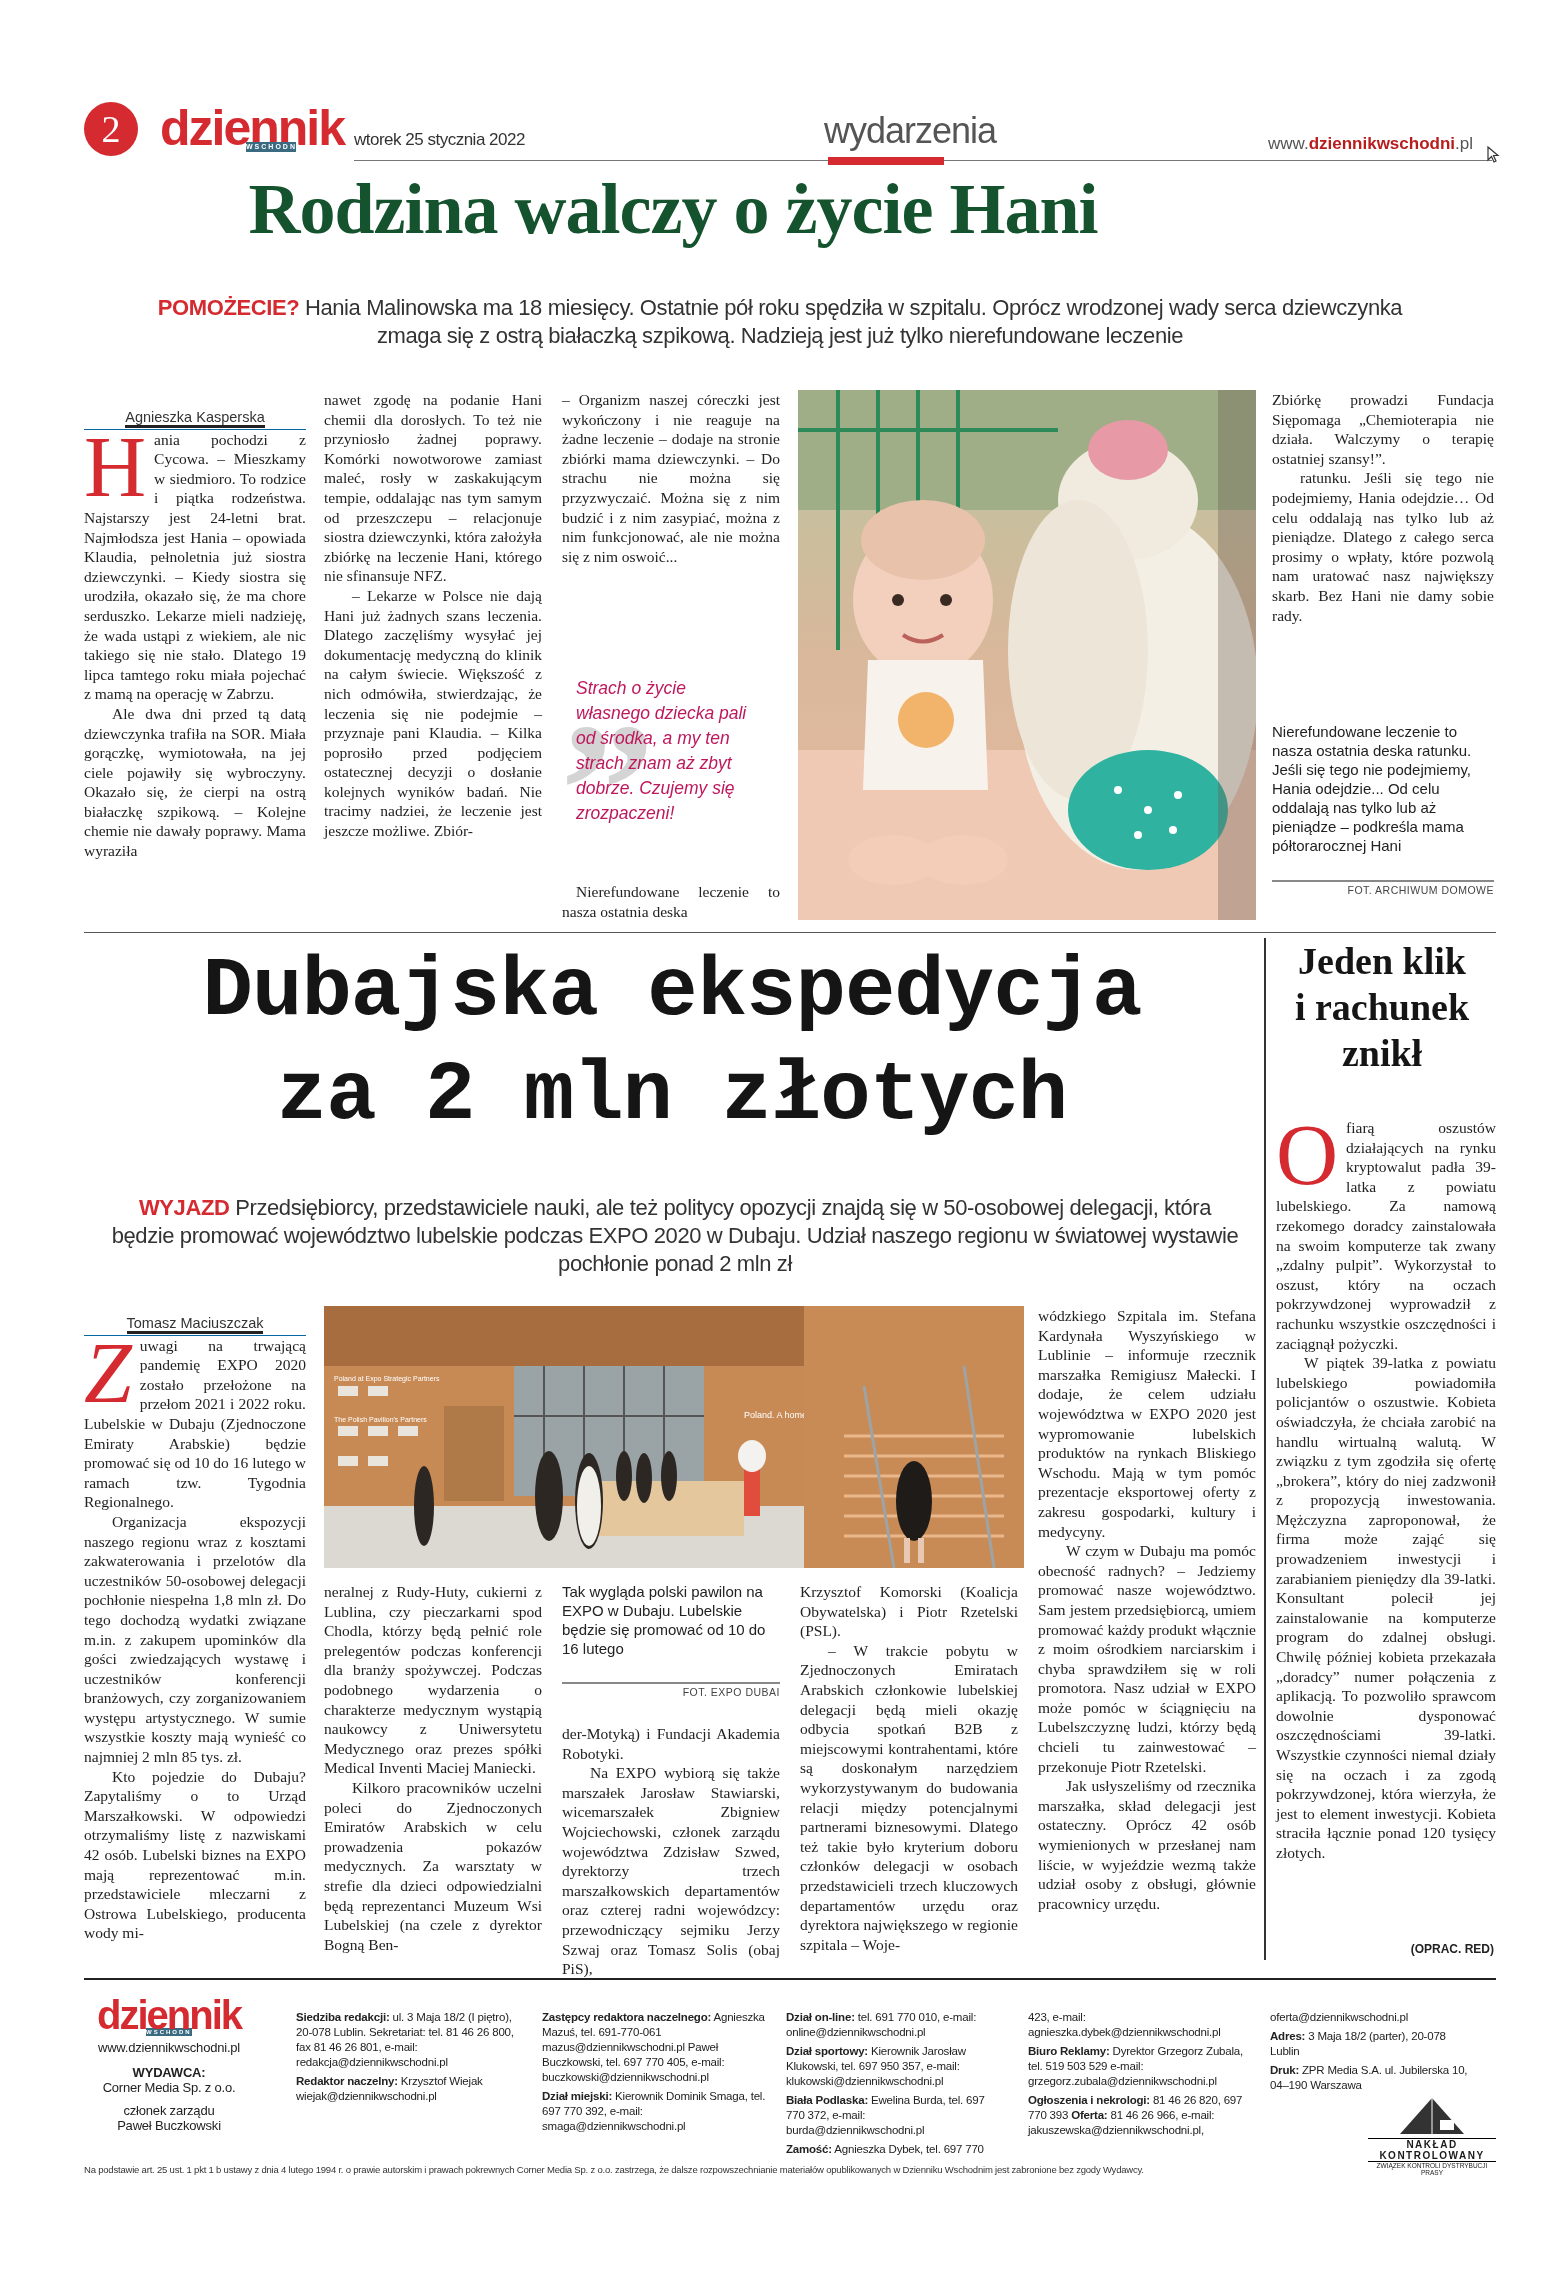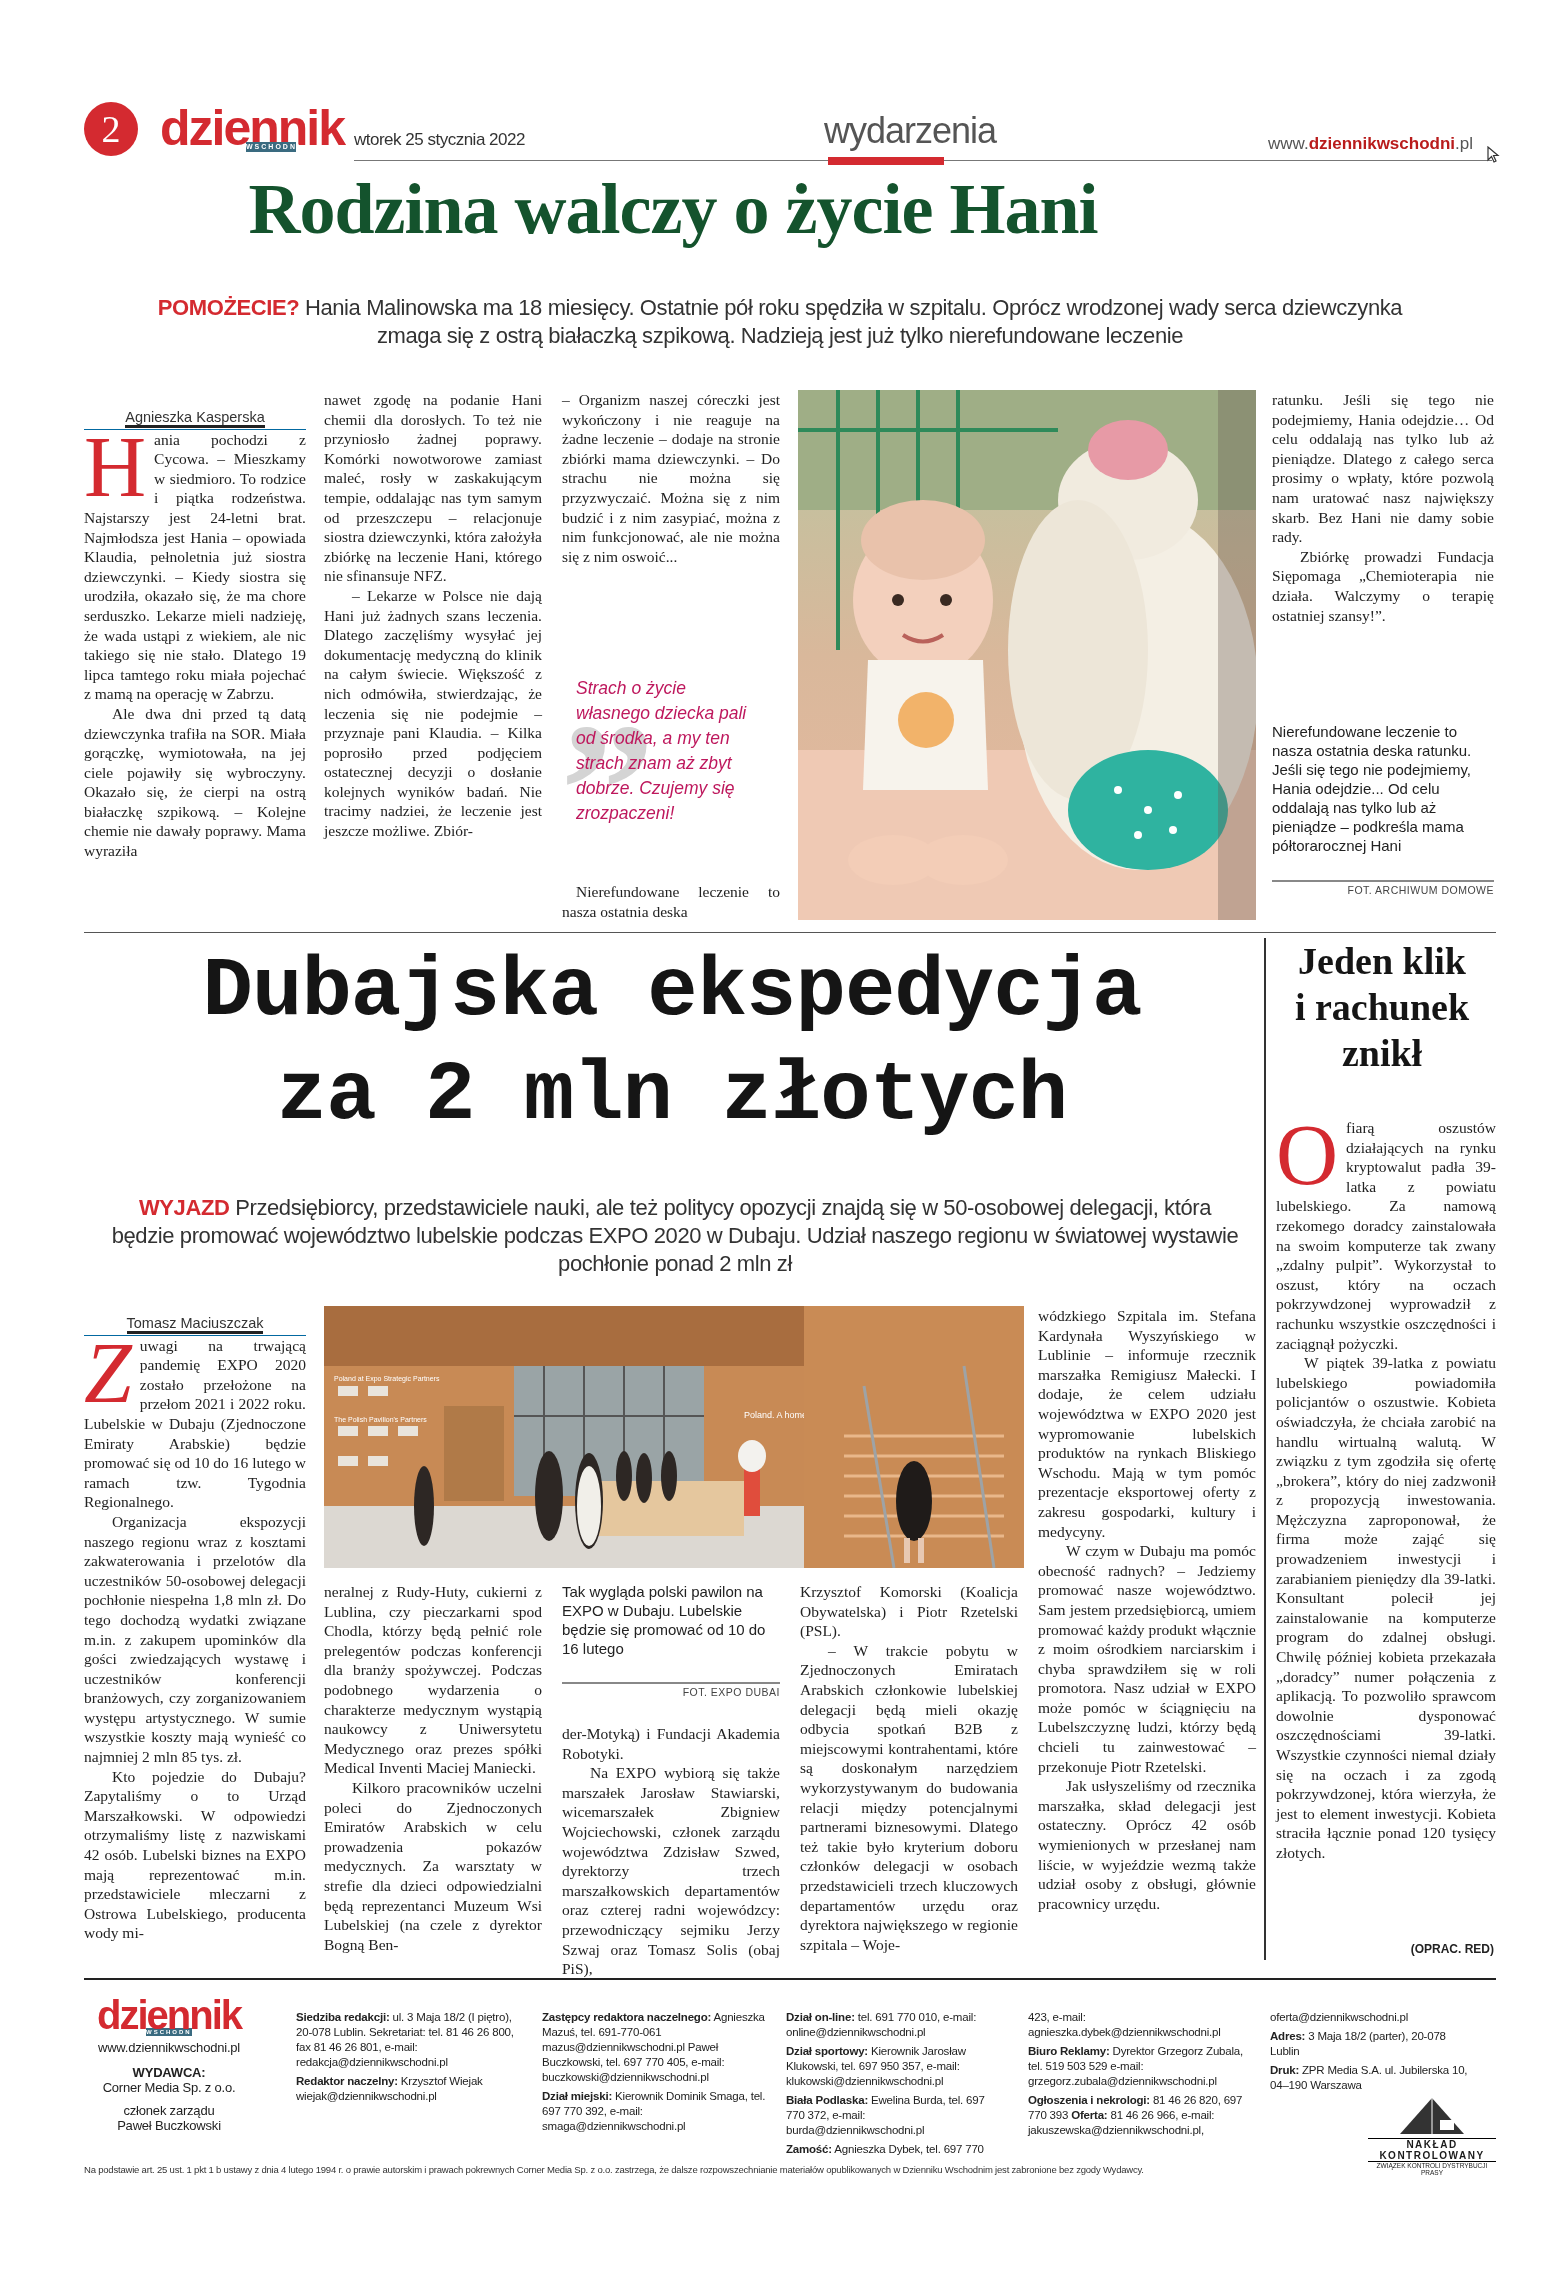--- a/index.html
+++ b/index.html
@@ -138,22 +138,22 @@
         <circle cx="350" cy="420" r="4"></circle>
         <circle cx="380" cy="405" r="4"></circle>
         <circle cx="340" cy="445" r="4"></circle>
         <circle cx="375" cy="440" r="4"></circle>
       </g>
     <rect x="420" y="0" width="38" height="530" fill="#6a5d52" opacity="0.35"></rect>
   </svg>
 </div>
 
 <div class="abs col" style="left:1272px; top:390px; width:222px;">
+  <p>Zbiórkę prowadzi Fundacja Siępomaga „Chemioterapia nie działa. Walczymy o terapię ostatniej szansy!”.</p>
   <p>ratunku. Jeśli się tego nie podejmiemy, Hania odejdzie… Od celu oddalają nas tylko lub aż pieniądze. Dlatego z całego serca prosimy o wpłaty, które pozwolą nam uratować nasz największy skarb. Bez Hani nie damy sobie rady.</p>
-  <p>Zbiórkę prowadzi Fundacja Siępomaga „Chemioterapia nie działa. Walczymy o terapię ostatniej szansy!”.</p>
 </div>
 <div class="abs caption" style="left:1272px; top:722px; width:222px;">Nierefundowane leczenie to nasza ostatnia deska ratunku. Jeśli się tego nie podejmiemy, Hania odejdzie... Od celu oddalają nas tylko lub aż pieniądze – podkreśla mama półtorarocznej Hani</div>
 <div class="abs credit" style="left:1272px; top:880px; width:222px;">FOT. ARCHIWUM DOMOWE</div>
 
 <div class="abs section-rule"></div>
 
 <div class="abs headline2">
   <div>Dubajska ekspedycja</div>
   <div>za 2 mln złotych</div>
 </div>

